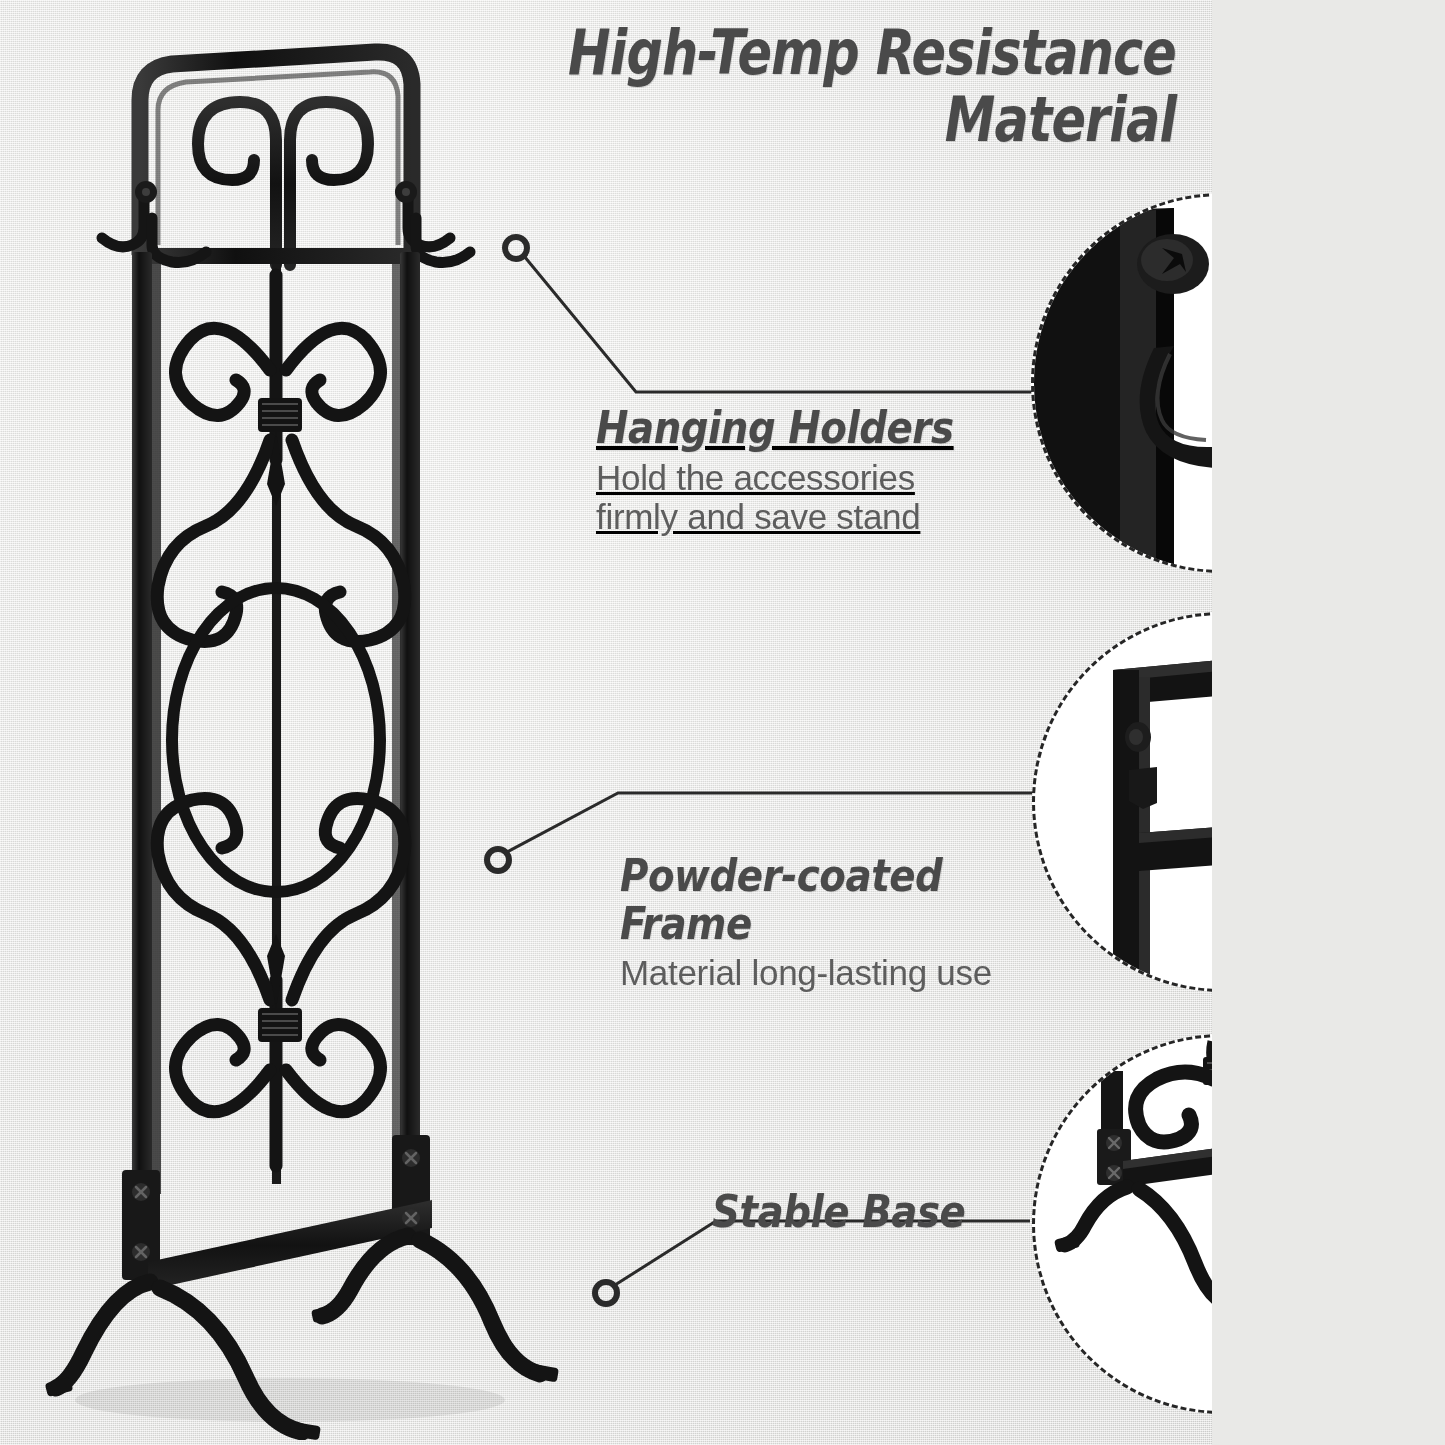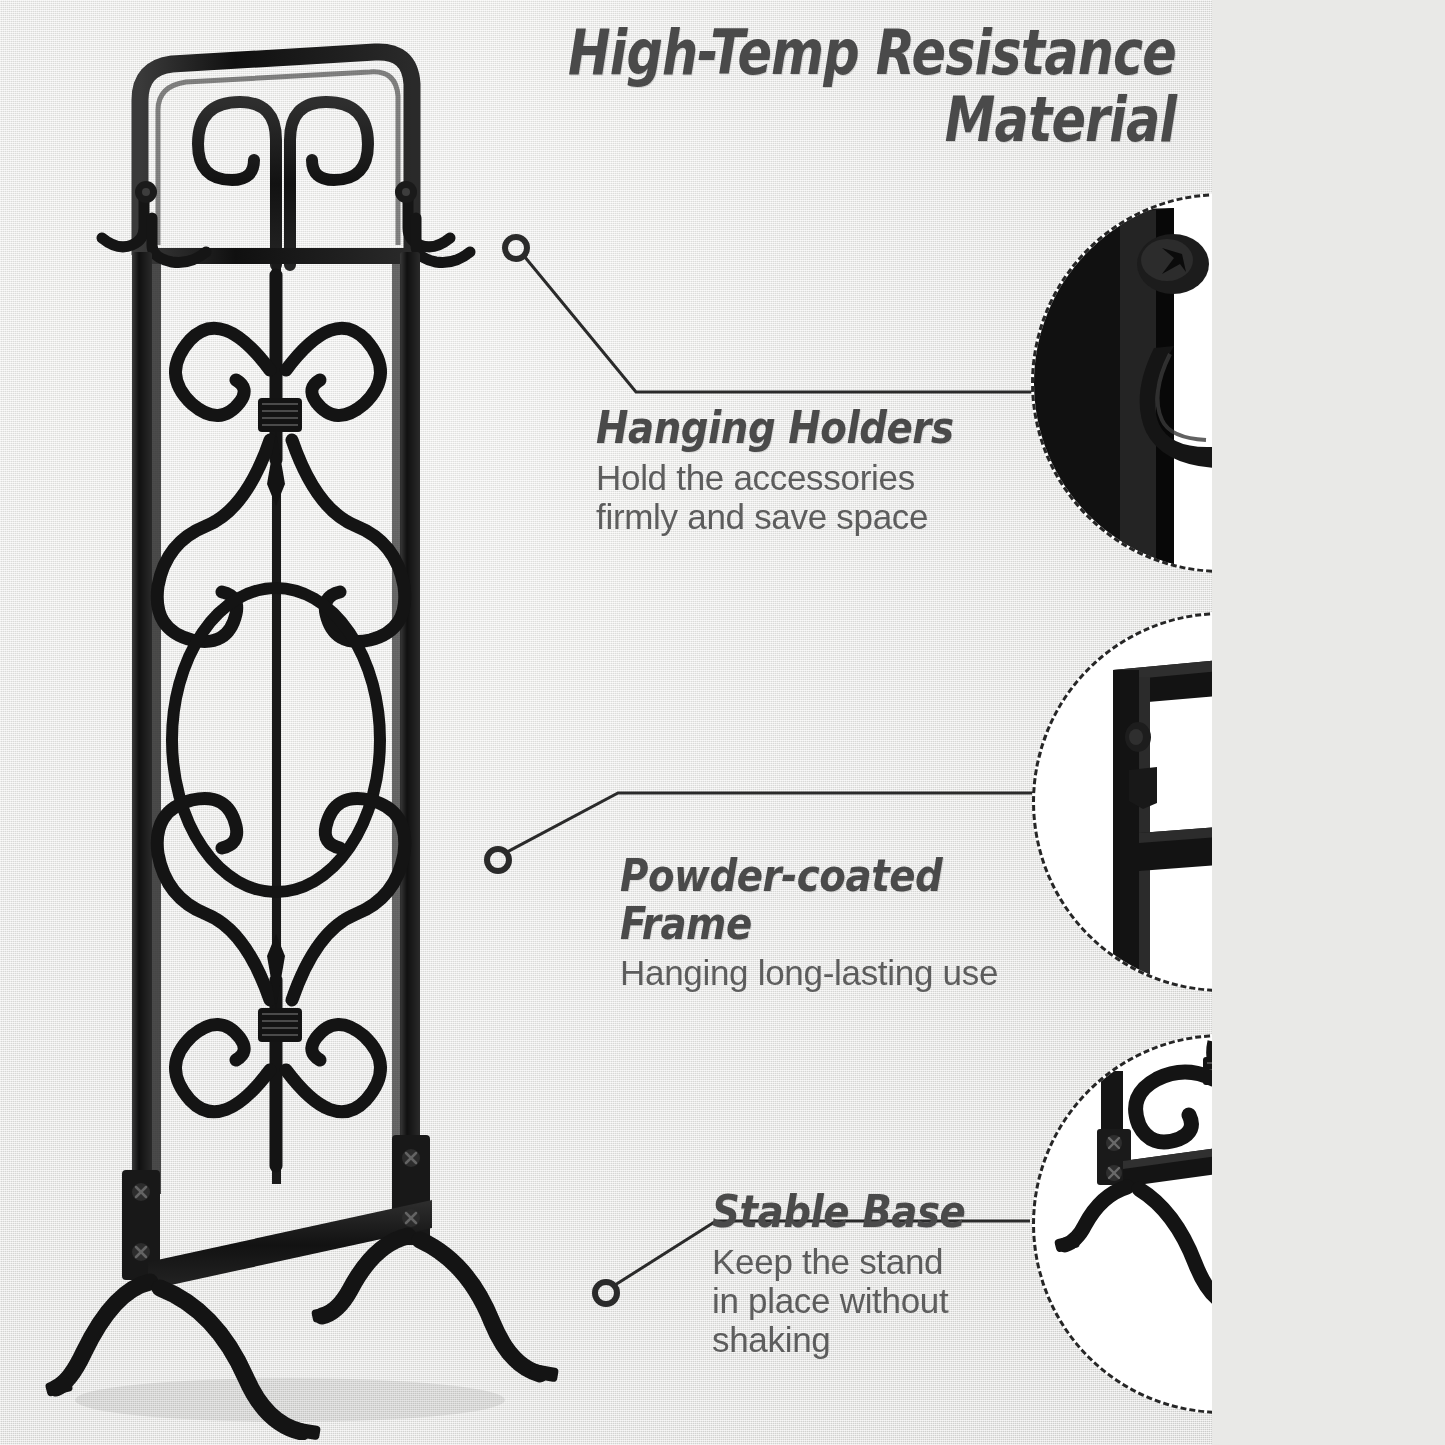--- a/index.html
+++ b/index.html
@@ -228,37 +228,34 @@
       <circle cx="498" cy="860" r="11" fill="none" stroke="#2a2a2a" stroke-width="6"></circle>
       <path d="M507 852 L618 793 L1036 793" fill="none" stroke="#2a2a2a" stroke-width="3"></path>
     </g>
 
     <g>
       <circle cx="606" cy="1293" r="11" fill="none" stroke="#2a2a2a" stroke-width="6"></circle>
       <path d="M615 1285 L716 1221 L1030 1221" fill="none" stroke="#2a2a2a" stroke-width="3"></path>
     </g>
   </svg>
 
-  <div class="feature" style="left:596px;top:404px;width:450px;">
+  <div class="feature" style="left:596px;top:404px;width:450px;text-decoration:underline;">
     <h3>Hanging Holders</h3>
     <p>Hold the accessories
-firmly and save space</p>
+firmly and save stand</p>
   </div>
 
   <div class="feature" style="left:620px;top:852px;width:470px;">
     <h3>Powder-coated
 Frame</h3>
-    <p>Hanging long-lasting use</p>
+    <p>Material long-lasting use</p>
   </div>
 
   <div class="feature" style="left:712px;top:1188px;width:400px;">
     <h3>Stable Base</h3>
-    <p>Keep the stand
-in place without
-shaking</p>
   </div>
 
   <div class="detail-circle" style="left:1031px;top:193px;width:380px;height:380px;">
     <svg style="position:absolute;left:0;top:0;width:380px;height:380px;" viewBox="0 0 380 380">
 
       <path d="M-60 30 Q10 18 70 14 L140 12 L140 380 L-60 380 Z" fill="#111"></path>
 
       <path d="M86 16 L122 14 L122 380 L86 380 Z" fill="#242424"></path>
       <path d="M122 14 L140 12 L140 380 L122 380 Z" fill="#080808"></path>
 

